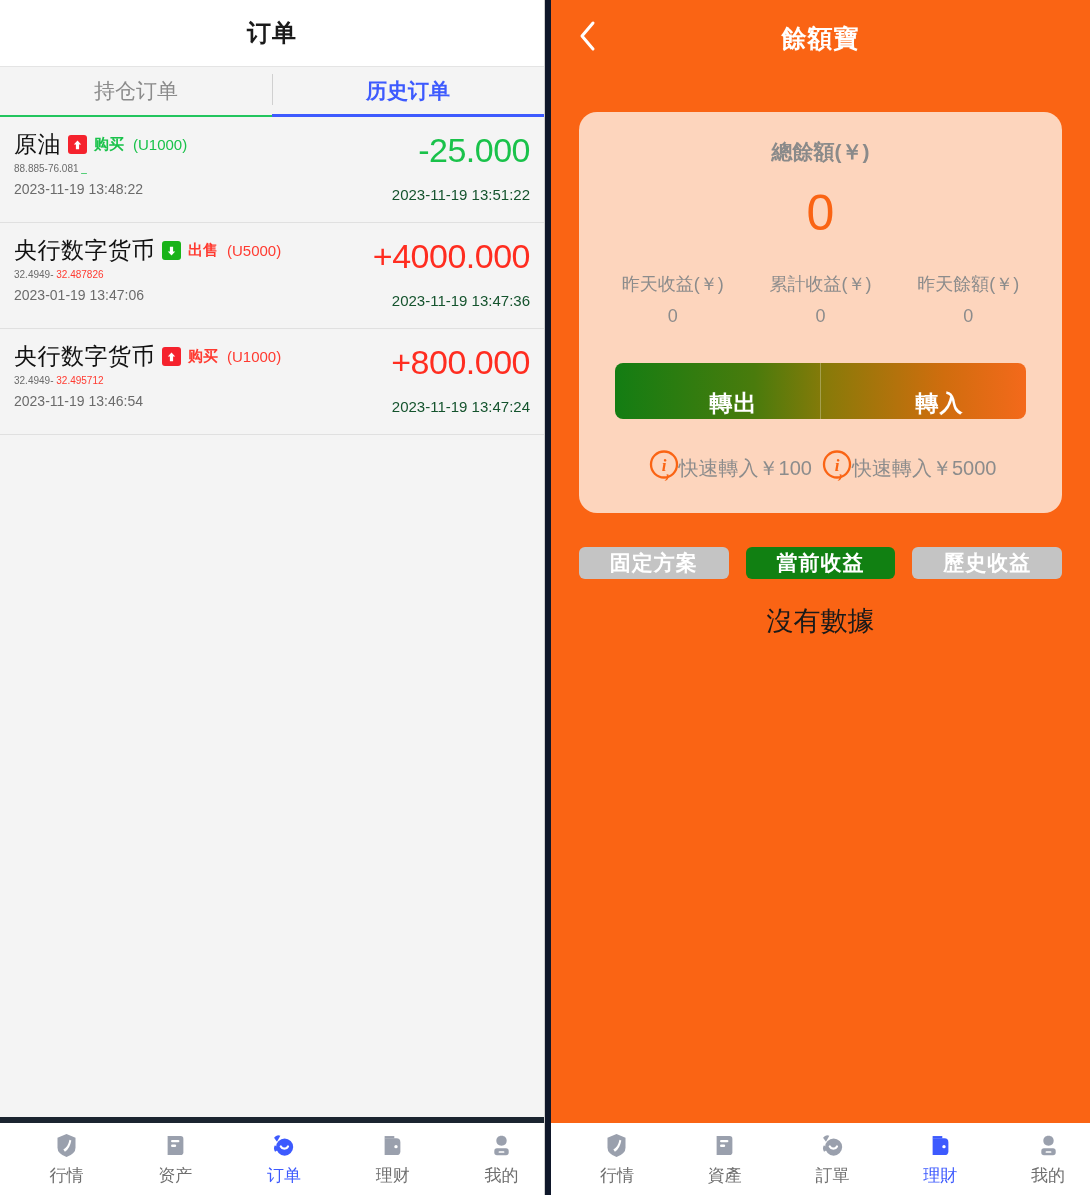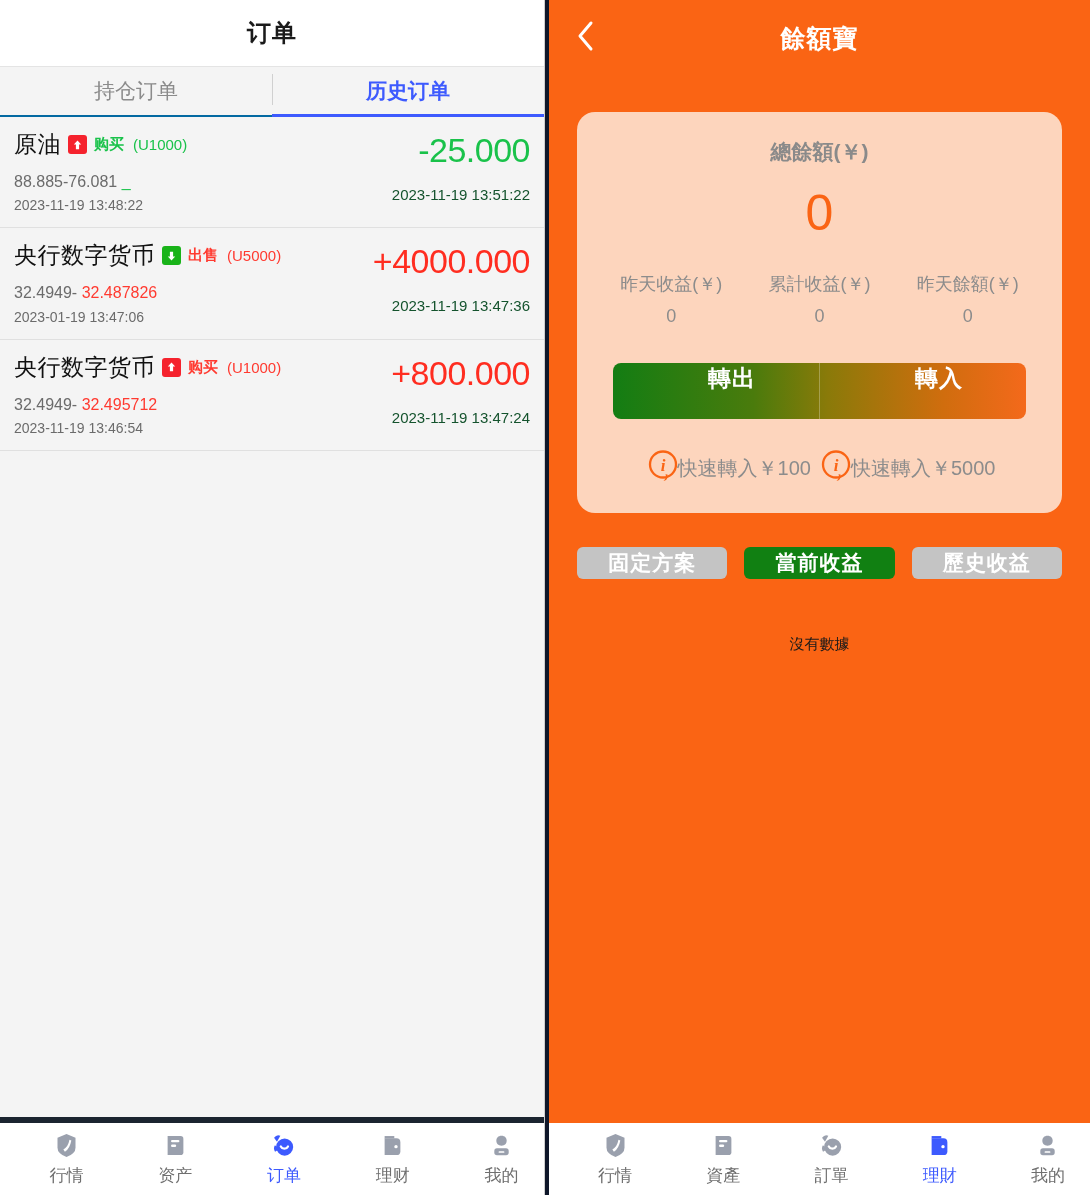--- a/index.html
+++ b/index.html
@@ -24,21 +24,21 @@
     border-bottom: 1px solid #e4e4e4;
     display: flex; align-items: center; justify-content: center;
     flex: 0 0 auto;
   }
   .left-header-title { font-size: 24px; font-weight: bold; color: #1a1a1a; letter-spacing: 1px; }
 
   .tabs { display: flex; height: 50px; background: #f4f4f4; flex: 0 0 auto; }
   .tab {
     flex: 1; display: flex; align-items: center; justify-content: center;
     font-size: 21px; color: #8b8b8b;
-    border-bottom: 2px solid #0369a1;
+    border-bottom: 2px solid #22c55e;
     position: relative;
   }
   .tab + .tab::before {
     content: ""; position: absolute; left: 0; top: 7px; bottom: 9px;
     width: 1px; background: #d0d0d0;
   }
   .tab.active { color: #3d5afe; font-weight: bold; border-bottom: 3px solid #3d5afe; }
 
   .order-list { flex: 1 1 auto; background: #f4f4f4; overflow: hidden; }
   .order-row {
@@ -56,21 +56,21 @@
     display: inline-flex; align-items: center; justify-content: center;
     flex: 0 0 auto;
   }
   .badge.up { background: #f5222d; }
   .badge.down { background: #19b319; }
   .badge svg { display: block; }
   .order-side { font-size: 15px; font-weight: bold; }
   .order-vol { font-size: 15px; margin-left: 2px; }
   .side-red { color: #ff3a30; }
   .side-green { color: #19c24a; }
-  .order-prices { font-size: 16px; color: #6b6b6b; margin-top: 8px; line-height: 1.45; }
+  .order-prices { font-size: 10px; color: #6b6b6b; margin-top: 0; line-height: 1.45; }
   .price-delta { color: #ff3a30; }
   .price-delta.green { color: #19c24a; }
   .order-time-open { font-size: 14px; color: #6b6b6b; line-height: 1.45; }
 
   .order-right { display: flex; flex-direction: column; align-items: flex-end; padding-top: 4px; }
   .order-amount { font-size: 34px; font-weight: 400; letter-spacing: -0.5px; }
   .amt-red { color: #ff2d20; }
   .amt-green { color: #19c24a; }
   .order-time-close { font-size: 15px; color: #14532d; margin-top: 16px; }
 
@@ -89,21 +89,21 @@
   .nav-label { font-size: 17px; color: #6f6f6f; }
   .nav-item.active .nav-label { color: #3d5afe; }
   .nav-sep-dark { height: 6px; background: #1b2430; flex: 0 0 auto; }
   .nav-sep-orange { height: 8px; background: #fa6414; flex: 0 0 auto; }
 
   
   .panel-right {
     width: 545px; height: 1195px;
     background: #fa6414;
     display: flex; flex-direction: column;
-    border-left: 4px solid #0f172a;
+    border-left: 6px solid #0f172a;
   }
   .right-header {
     height: 76px; display: flex; align-items: center;
     position: relative; flex: 0 0 auto;
   }
   .back-btn {
     position: absolute; left: 14px; top: 0; bottom: 0;
     width: 46px; display: flex; align-items: center; justify-content: center;
   }
   .right-header-title {
@@ -126,41 +126,41 @@
   .stat-label { font-size: 18px; color: #8c8c8c; }
   .stat-value { font-size: 18px; color: #8c8c8c; margin-top: 10px; }
 
   .transfer-bar {
     margin: 36px 16px 0 16px;
     height: 56px; border-radius: 8px;
     background: linear-gradient(to right, #137d13 0%, #4a7b0c 34%, #8a7a09 52%, #d06d0e 80%, #f4691b 100%);
     display: flex; align-items: stretch; overflow: hidden;
   }
   .transfer-btn {
-    flex: 1; display: flex; align-items: flex-start; justify-content: center;
+    flex: 1; display: flex; align-items: flex-end; justify-content: center;
     font-size: 23px; font-weight: bold; color: #ffffff; letter-spacing: 1px; padding-left: 32px;
   }
   .transfer-btn + .transfer-btn { border-left: 1px solid rgba(255,255,255,0.28); }
 
   .quick-row {
     display: flex; align-items: center; justify-content: center;
     margin-top: 28px; gap: 6px;
   }
   .quick-item { display: flex; align-items: center; }
   .quick-label { font-size: 20px; color: #8c8c8c; margin-left: -4px; }
 
   .seg-row { display: flex; gap: 17px; margin-top: 34px; }
   .seg-btn {
     flex: 1; height: 32px; border-radius: 6px;
     background: #c4c4c4; color: #ffffff;
     display: flex; align-items: center; justify-content: center;
     font-size: 21px; font-weight: bold; letter-spacing: 1px;
   }
   .seg-btn.active { background: #118012; }
-  .empty-text { text-align: center; margin-top: 56px; font-size: 15px; color: #1a1a1a; }
+  .empty-text { text-align: center; margin-top: 24px; font-size: 27px; color: #1a1a1a; }
 </style>
 </head>
 <body>
 
 <div class="screen">
 
   <div class="panel-left">
 
     <div class="left-header">
       <div class="left-header-title">订单</div>

